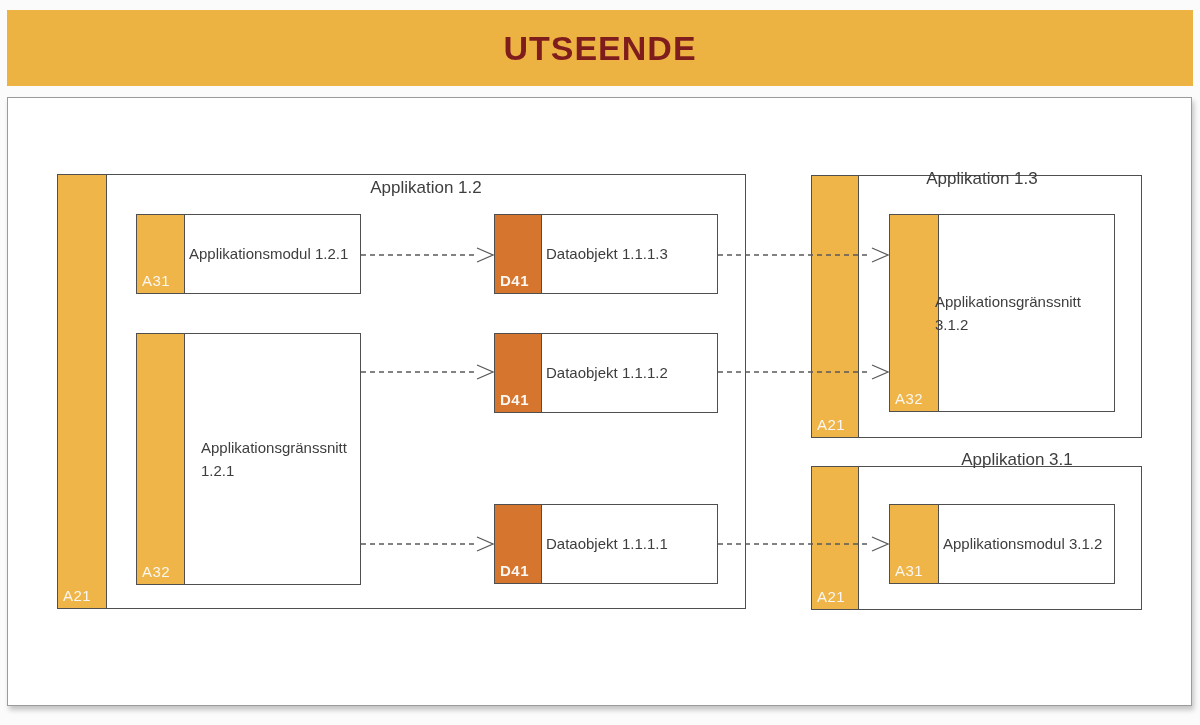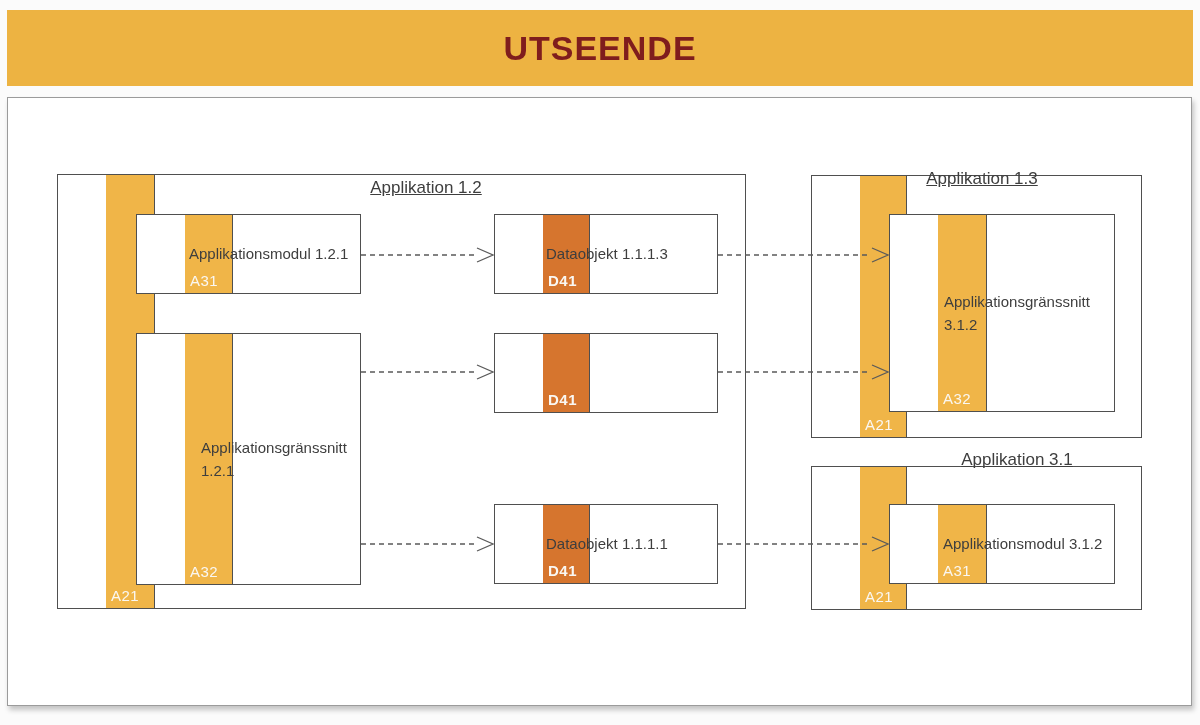--- a/index.html
+++ b/index.html
@@ -37,30 +37,29 @@
   }
   
   .node{
     position:absolute;background:#FFFFFF;
     border:1px solid var(--node_border);
   }
   .bar{
     position:absolute;left:0;top:0;bottom:0;
     background:var(--bar_orange);
     border-right:1px solid var(--node_border);
-    margin-left:48px;
   }
   .bar.data{background:var(--data_orange);font-weight:bold;}
   .tag{
     position:absolute;left:5px;bottom:4px;
     font-size:15px;color:var(--tag_text);letter-spacing:0.5px;
   }
   .app-title{
     position:absolute;text-align:center;
-    font-size:17px;color:var(--text_dark);text-decoration:underline;
+    font-size:17px;color:var(--text_dark);
   }
   .node-label{
     position:absolute;top:0;bottom:0;right:0;
     display:flex;align-items:center;
     font-size:15px;line-height:1.55;color:var(--text_dark);
     padding-left:4px;
   }
   
   svg.arrows{
     position:absolute;left:0;top:0;width:1185px;height:609px;
@@ -108,41 +107,42 @@
     <div class="bar data" style="width:47px;">
       <span class="tag">D41</span>
     </div>
     <div class="node-label" style="left:47px;">Dataobjekt 1.1.1.3</div>
   </div>
 
   <div class="node" style="left:486px;top:235px;width:224px;height:80px;">
     <div class="bar data" style="width:47px;">
       <span class="tag">D41</span>
     </div>
+    <div class="node-label" style="left:47px;">Dataobjekt 1.1.1.2</div>
   </div>
 
   <div class="node" style="left:486px;top:406px;width:224px;height:80px;">
     <div class="bar data" style="width:47px;">
       <span class="tag">D41</span>
     </div>
     <div class="node-label" style="left:47px;">Dataobjekt 1.1.1.1</div>
   </div>
 
   <div class="node" style="left:803px;top:77px;width:331px;height:263px;">
     <div class="bar" style="width:47px;">
       <span class="tag">A21</span>
     </div>
   </div>
   <div class="app-title" style="left:850px;top:71px;width:248px;text-align:center;">Applikation 1.3</div>
 
   <div class="node" style="left:881px;top:116px;width:226px;height:198px;">
     <div class="bar" style="width:49px;">
       <span class="tag">A32</span>
     </div>
-    <div class="node-label" style="left:50px;">Applikationsgränssnitt 3.1.2</div>
+    <div class="node-label" style="left:41px;">Applikationsgränssnitt 3.1.2</div>
   </div>
 
   <div class="node" style="left:803px;top:368px;width:331px;height:144px;">
     <div class="bar" style="width:47px;">
       <span class="tag">A21</span>
     </div>
   </div>
   <div class="app-title" style="left:850px;top:352px;width:318px;">Applikation 3.1</div>
 
   <div class="node" style="left:881px;top:406px;width:226px;height:80px;">

